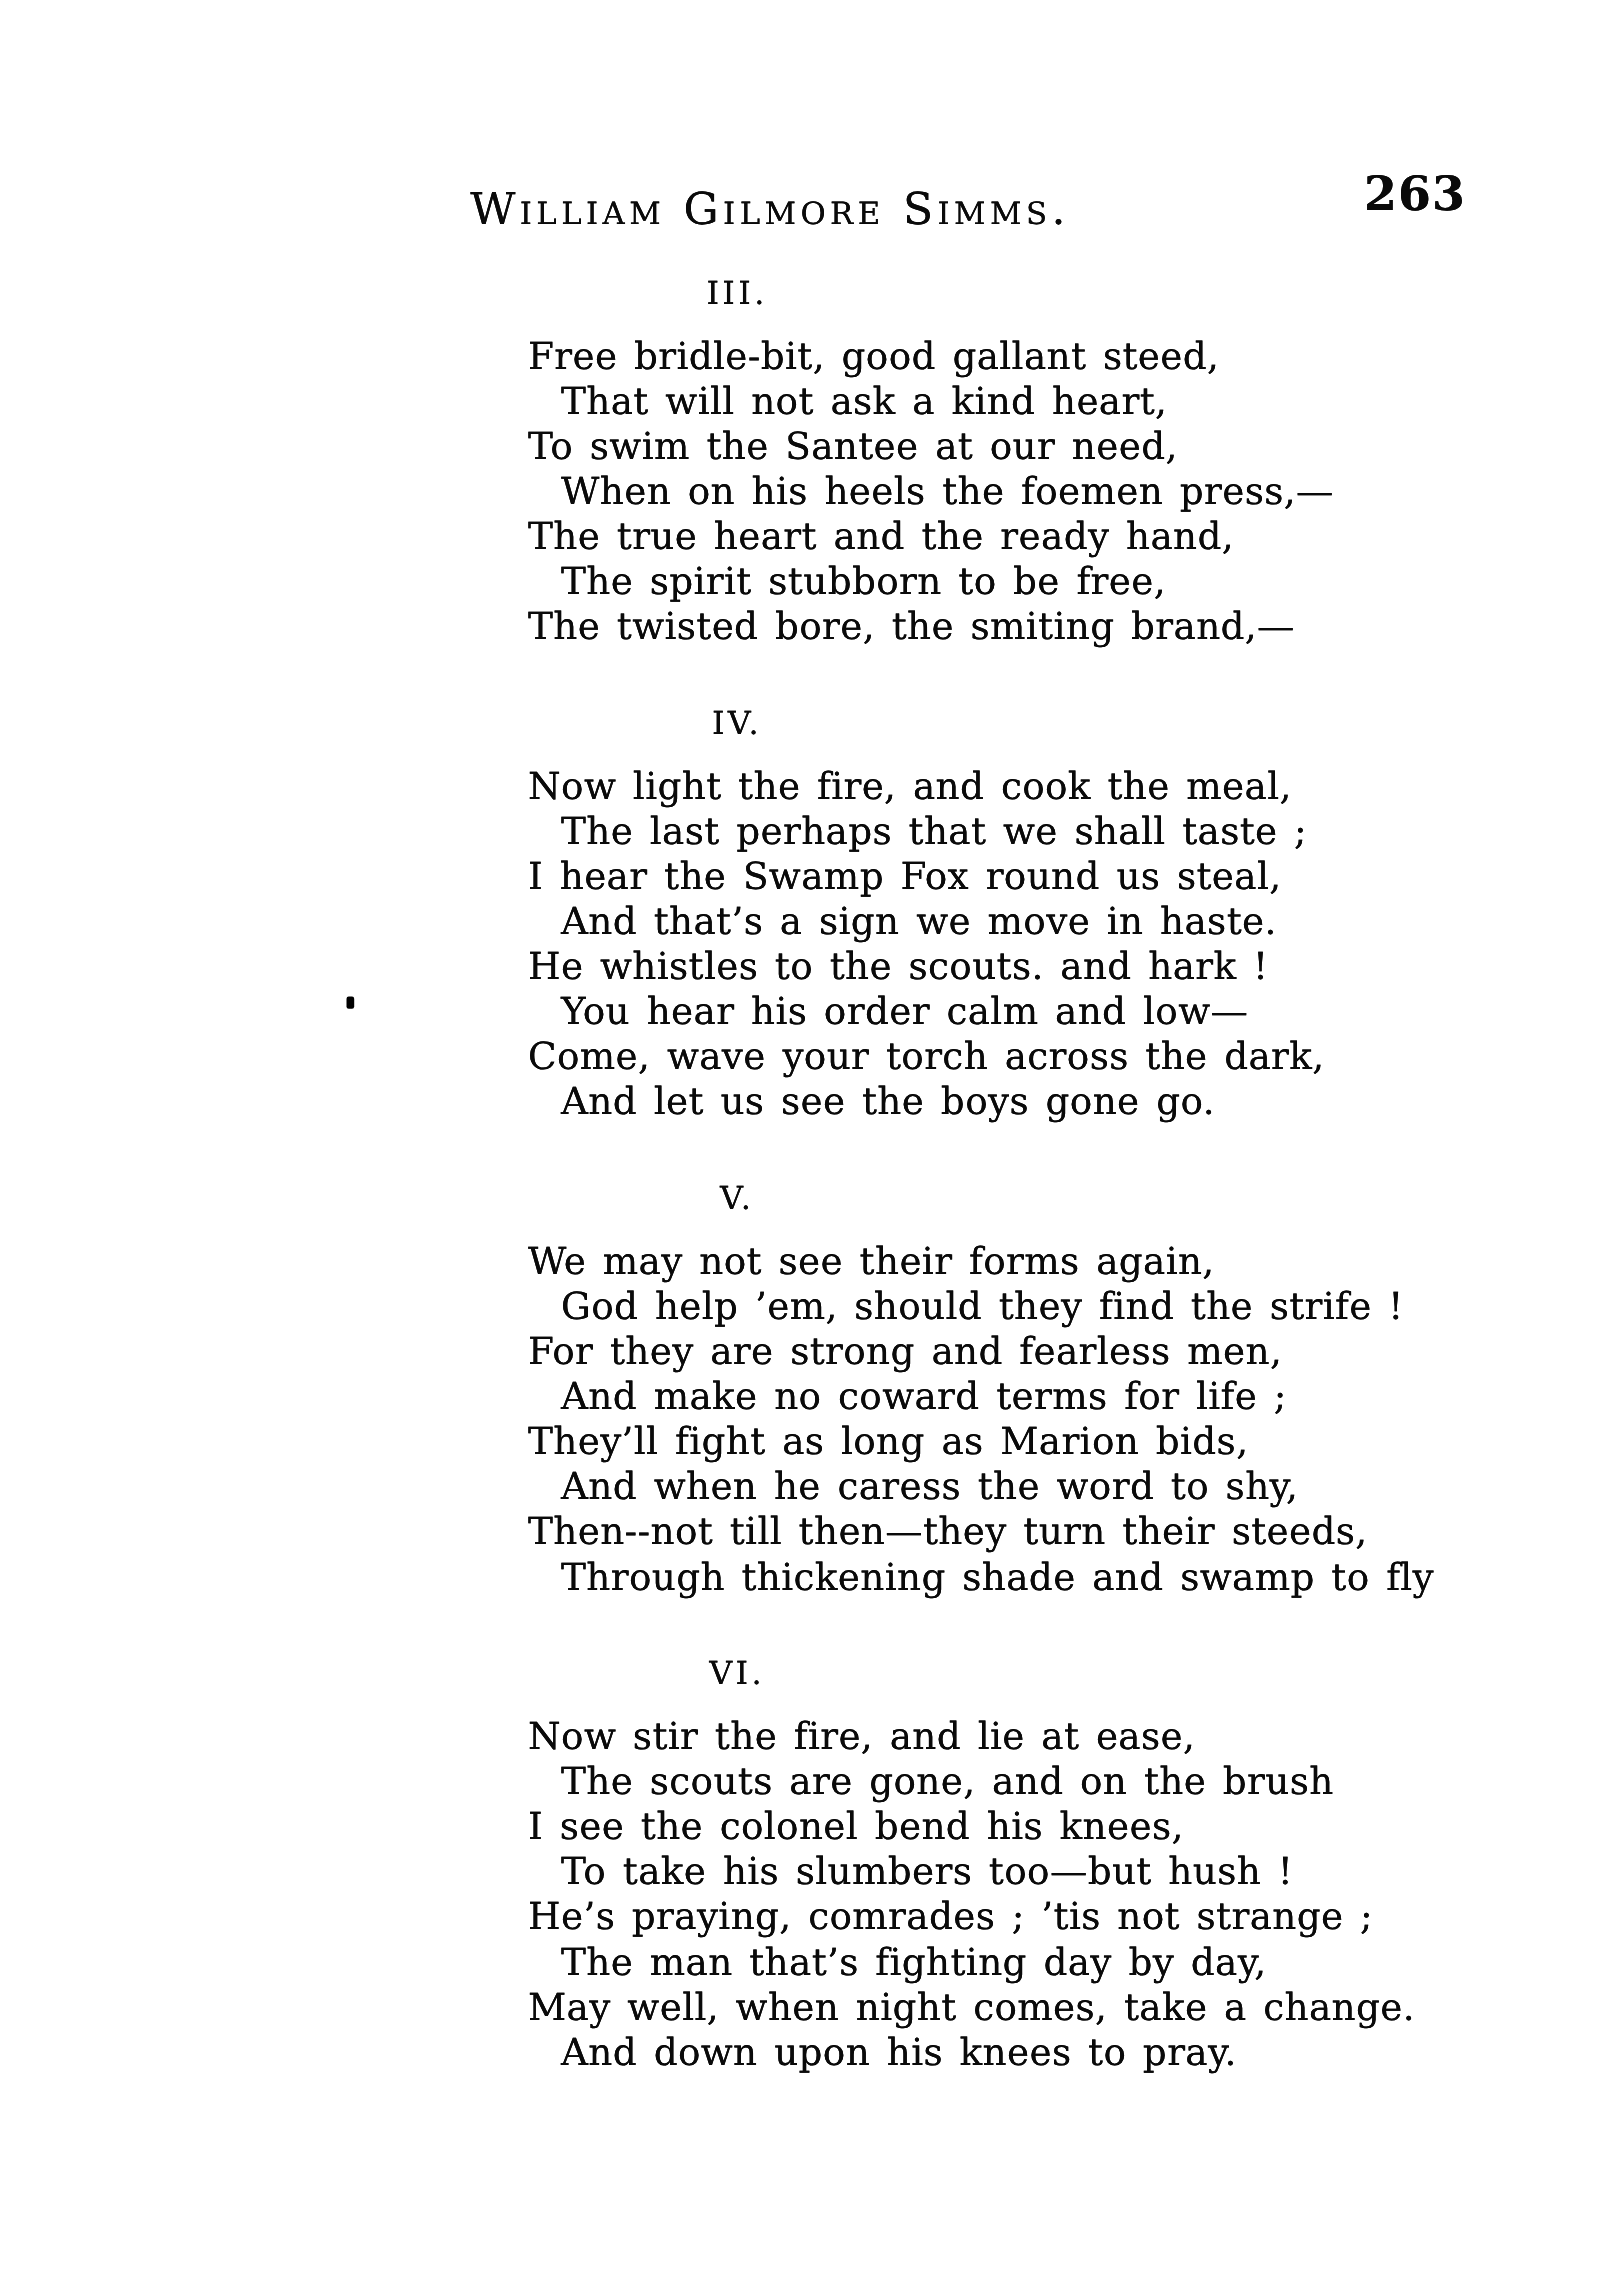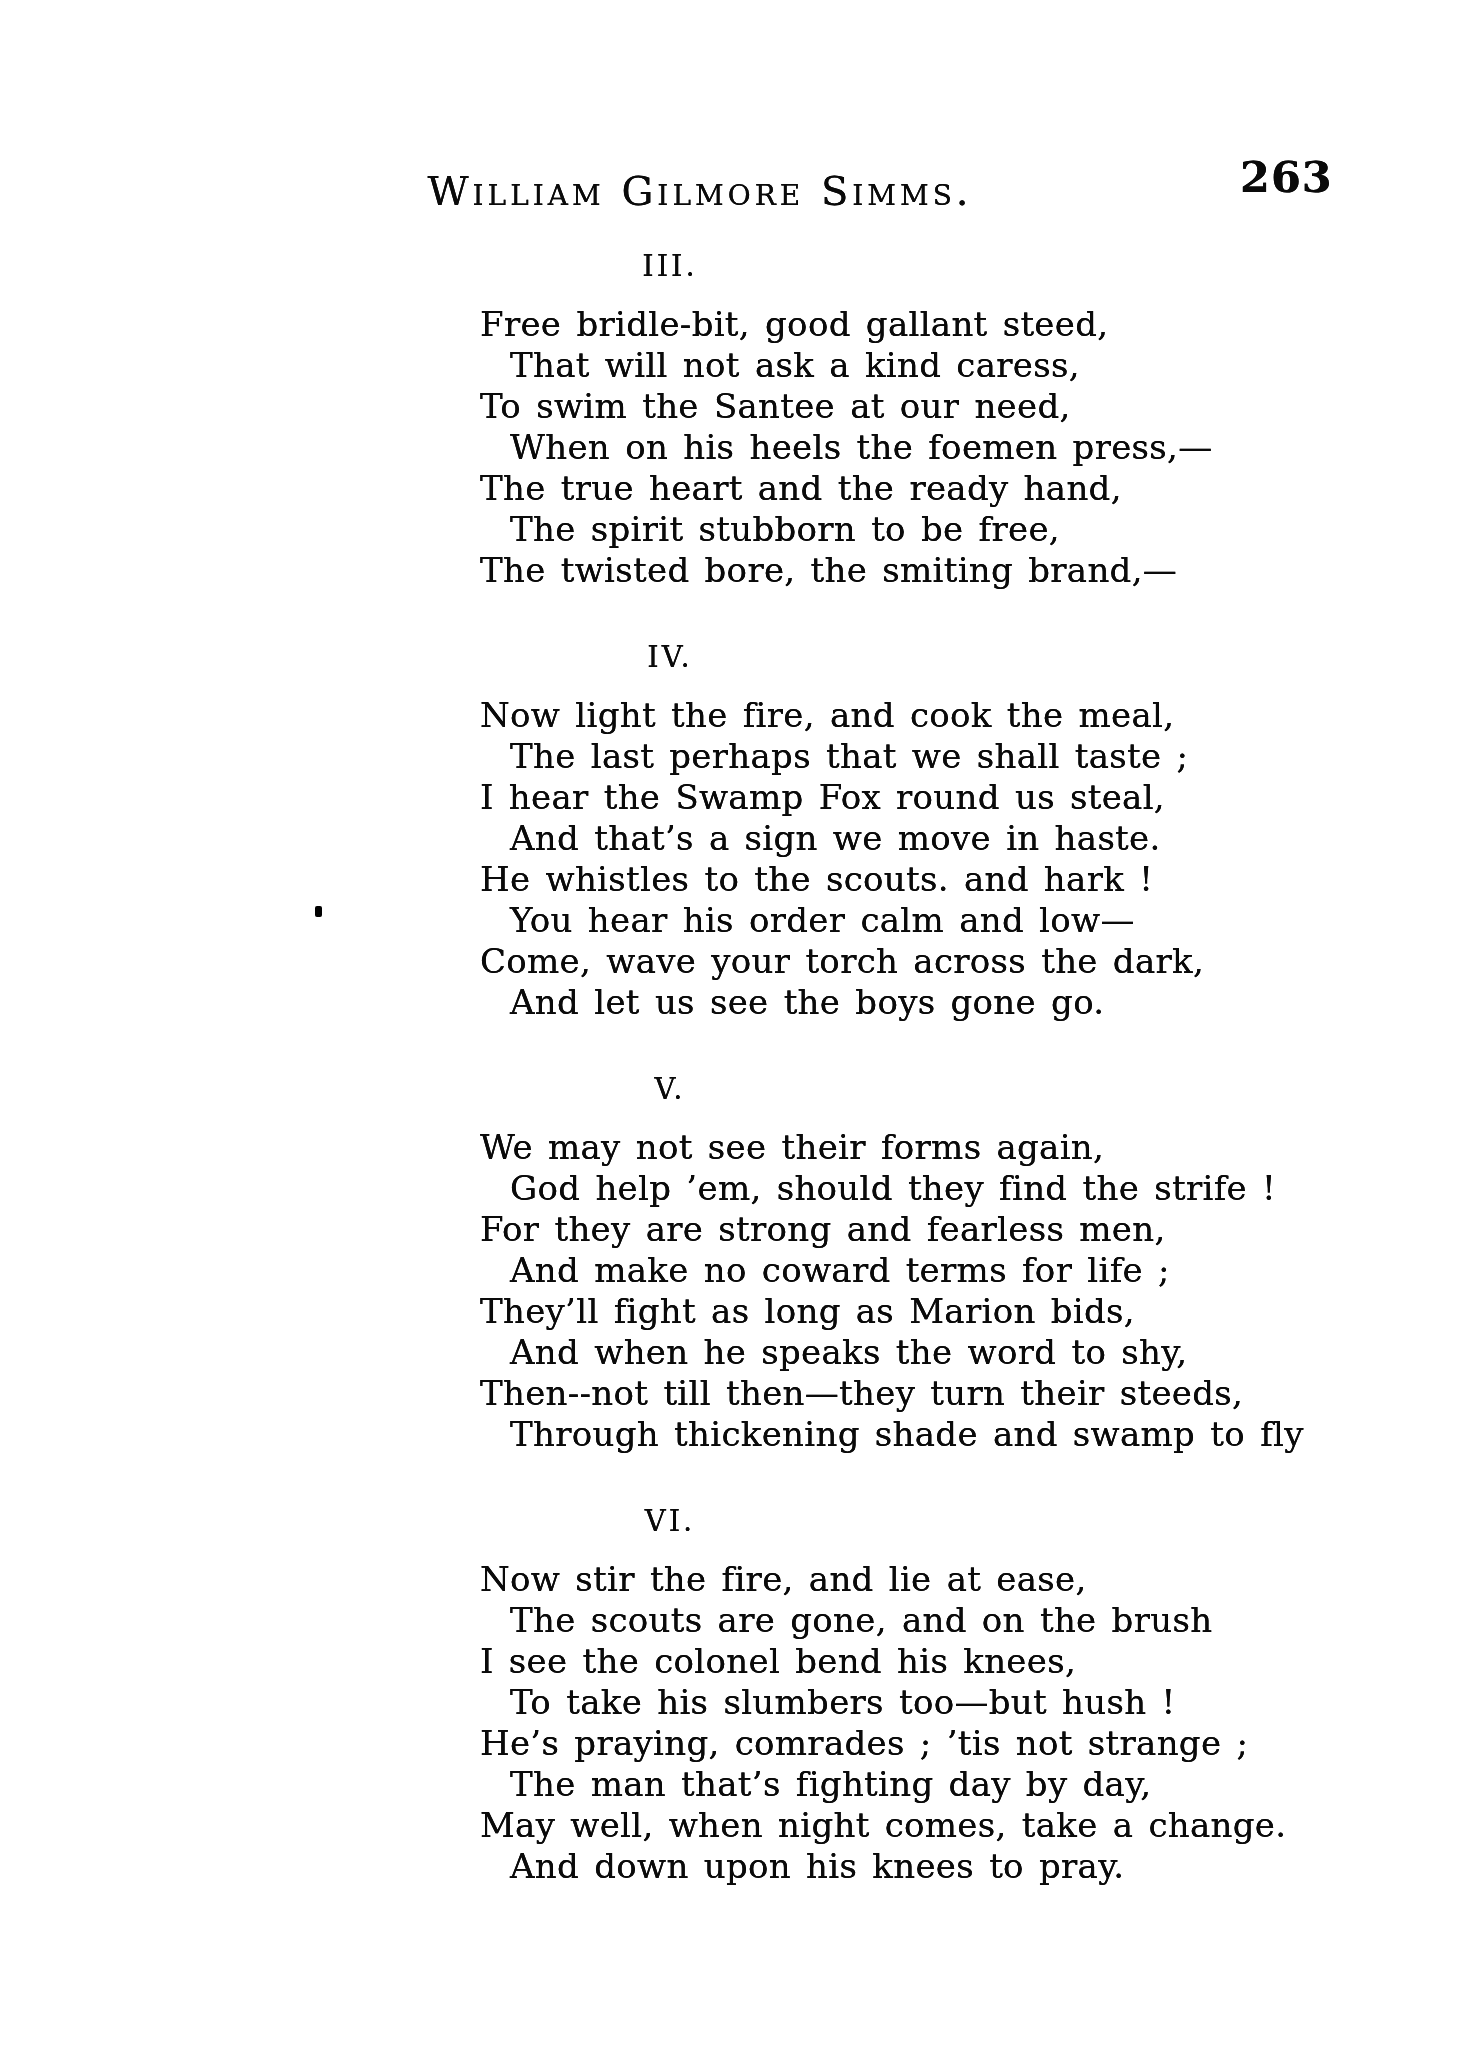--- a/index.html
+++ b/index.html
@@ -80,21 +80,21 @@
 <body>
 
 <div class="page">
   <div class="running-header">William Gilmore Simms.</div>
   <div class="page-number">263</div>
   <div class="ink-speck"></div>
   <main class="poem">
       <section class="stanza">
         <div class="stanza-numeral">III.</div>
         <div class="poem-line">Free bridle-bit, good gallant steed,</div>
-        <div class="poem-line indent">That will not ask a kind caress,</div>
+        <div class="poem-line indent">That will not ask a kind heart,</div>
         <div class="poem-line">To swim the Santee at our need,</div>
         <div class="poem-line indent">When on his heels the foemen press,—</div>
         <div class="poem-line">The true heart and the ready hand,</div>
         <div class="poem-line indent">The spirit stubborn to be free,</div>
         <div class="poem-line">The twisted bore, the smiting brand,—</div>
       </section>
       <section class="stanza">
         <div class="stanza-numeral">IV.</div>
         <div class="poem-line">Now light the fire, and cook the meal,</div>
         <div class="poem-line indent">The last perhaps that we shall taste ;</div>
@@ -105,21 +105,21 @@
         <div class="poem-line">Come, wave your torch across the dark,</div>
         <div class="poem-line indent">And let us see the boys gone go.</div>
       </section>
       <section class="stanza">
         <div class="stanza-numeral">V.</div>
         <div class="poem-line">We may not see their forms again,</div>
         <div class="poem-line indent">God help ’em, should they find the strife !</div>
         <div class="poem-line">For they are strong and fearless men,</div>
         <div class="poem-line indent">And make no coward terms for life ;</div>
         <div class="poem-line">They’ll fight as long as Marion bids,</div>
-        <div class="poem-line indent">And when he speaks the word to shy,</div>
+        <div class="poem-line indent">And when he caress the word to shy,</div>
         <div class="poem-line">Then--not till then—they turn their steeds,</div>
         <div class="poem-line indent">Through thickening shade and swamp to fly</div>
       </section>
       <section class="stanza">
         <div class="stanza-numeral">VI.</div>
         <div class="poem-line">Now stir the fire, and lie at ease,</div>
         <div class="poem-line indent">The scouts are gone, and on the brush</div>
         <div class="poem-line">I see the colonel bend his knees,</div>
         <div class="poem-line indent">To take his slumbers too—but hush !</div>
         <div class="poem-line">He’s praying, comrades ; ’tis not strange ;</div>

